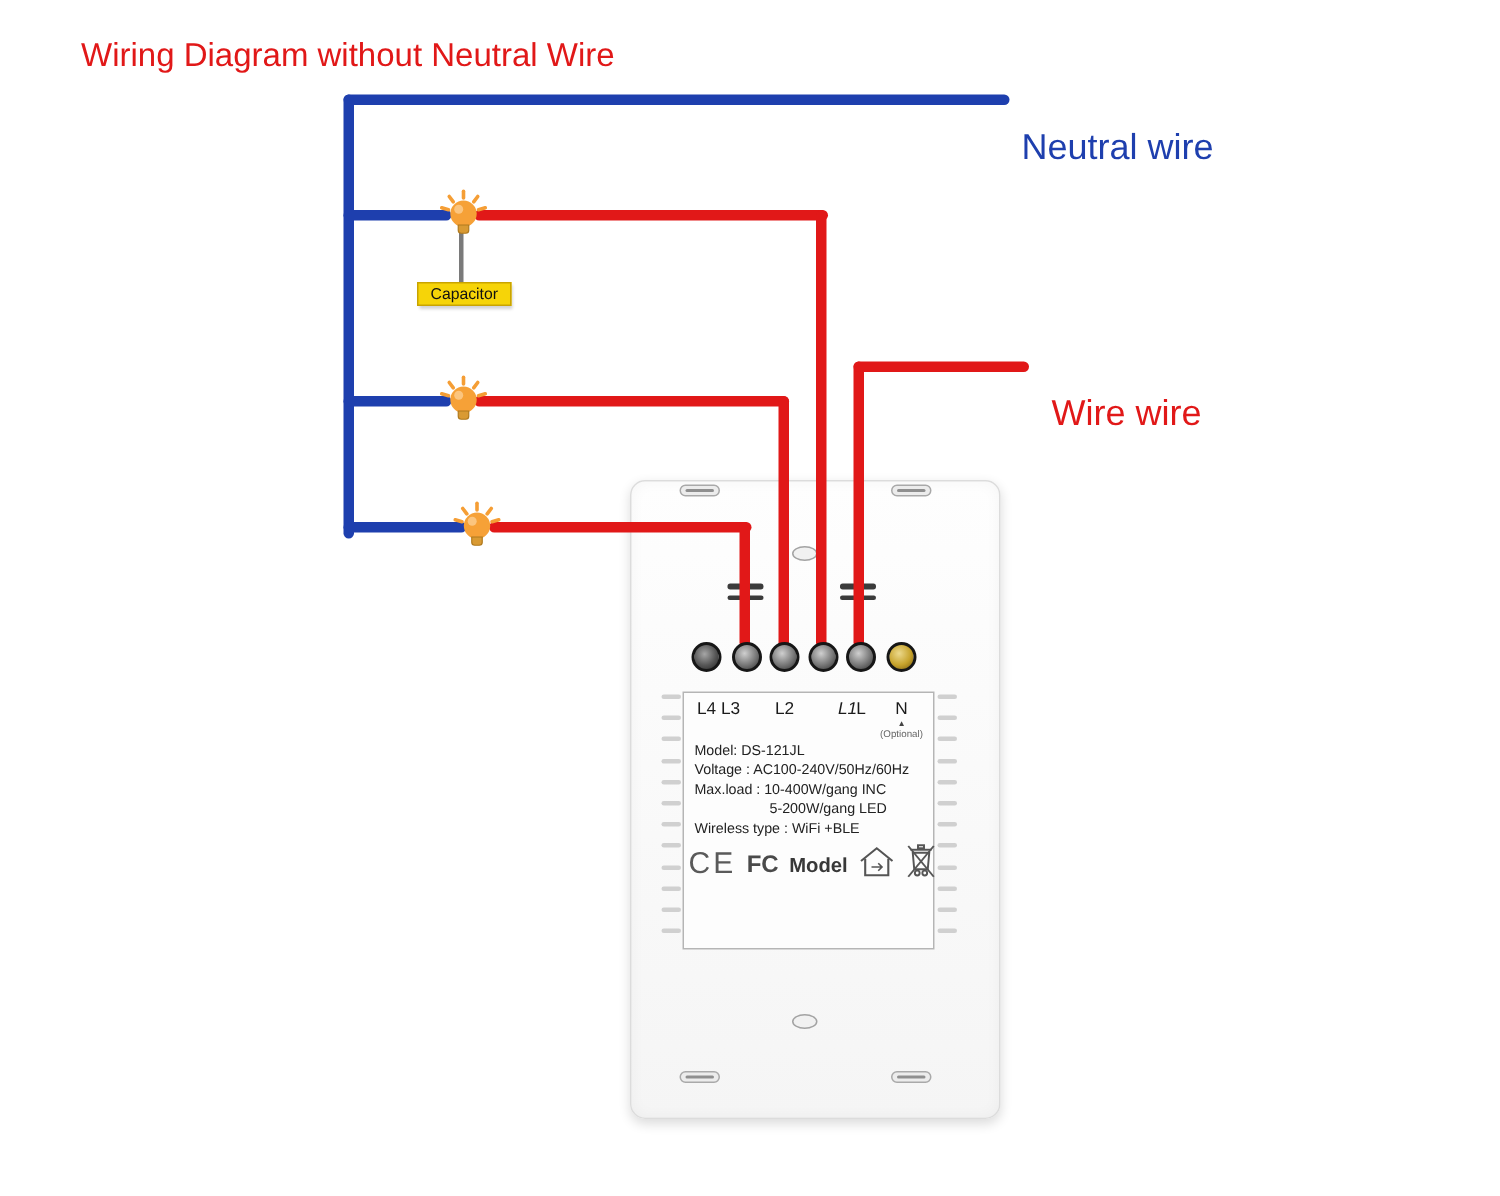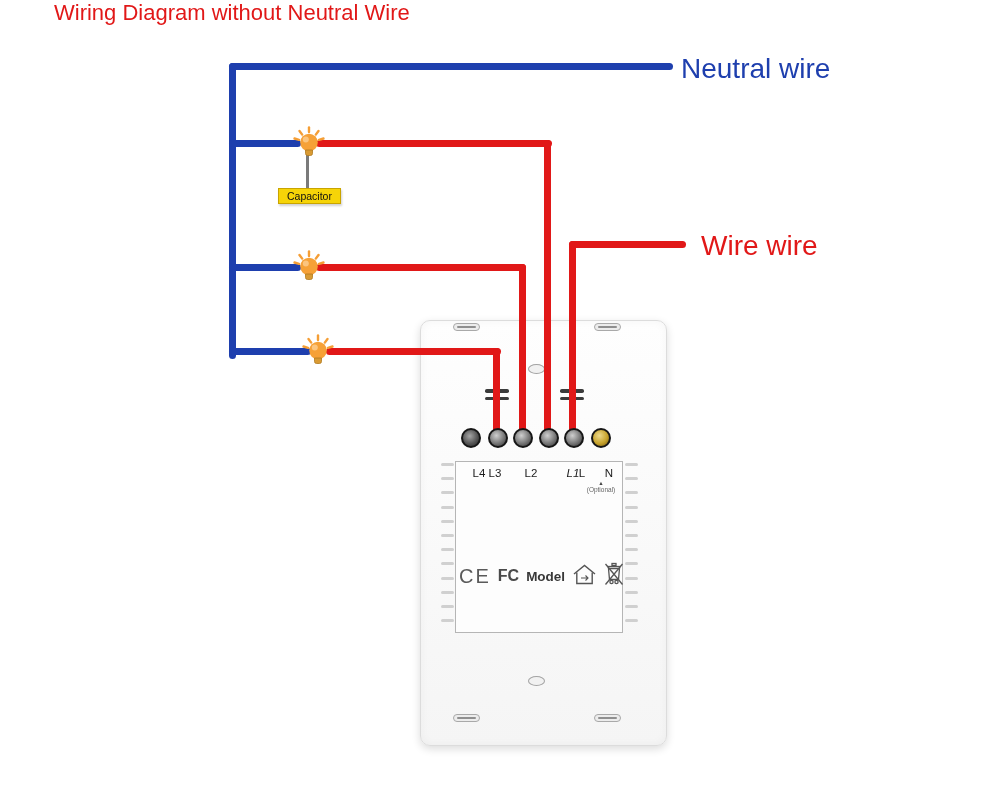--- a/index.html
+++ b/index.html
@@ -1,25 +1,25 @@
 <!DOCTYPE html>
 <html style="--wire-red: #e11818; --wire-blue: #1e3fae; --capacitor-yellow: #f6d408; --bulb-orange: #f59e35; --title-red: #e11818;"><head>
 <meta charset="utf-8">
 <style>
   * { margin:0; padding:0; box-sizing:border-box; }
   body { font-family:"Liberation Sans", sans-serif; background:#ffffff; }
   .stage { position:relative; width:1000px; height:797px; background:#ffffff; overflow:hidden; }
 
-  .title { position:absolute; left:54px; top:0; font-size:22px; color:var(--title-red,#e11818); z-index:2; }
+  .title { position:absolute; left:54px; top:24px; font-size:22px; color:var(--title-red,#e11818); z-index:2; }
 
   .wire { position:absolute; border-radius:3.5px; z-index:3; }
   .wire.blue { background:var(--wire-blue,#1e3fae); }
   .wire.red  { background:var(--wire-red,#e11818); }
 
-  .wire-label { position:absolute; font-size:28px; z-index:2; white-space:nowrap; }
+  .wire-label { position:absolute; font-size:24px; z-index:2; white-space:nowrap;margin-top:32px; }
   .wire-label.blue-text { color:var(--wire-blue,#1e3fae); }
   .wire-label.red-text  { color:var(--wire-red,#e11818); }
 
   .bulb { position:absolute; width:36px; height:36px; z-index:5; }
 
   .cap-lead { position:absolute; left:306px; top:152px; width:3px; height:38px; background:#7a7a7a; z-index:2; }
   .capacitor { position:absolute; left:278px; top:188px; width:63px; height:16px;
     background:var(--capacitor-yellow,#f6d408); border:1px solid #c9a400;
     display:flex; align-items:center; justify-content:center;
     font-size:10.5px; color:#111; z-index:4; box-shadow:1px 2px 2px rgba(0,0,0,.18); }
@@ -38,21 +38,21 @@
   .vent-pair i { display:block; width:24px; height:3.6px; background:#3b3b3b; border-radius:1.8px; margin-bottom:4px; }
 
   .screw { position:absolute; top:107px; width:20px; height:20px; border-radius:50%;
     border:2px solid #161616; z-index:4;
     background:radial-gradient(circle at 40% 35%, #cfcfcf, #787878 55%, #2e2e2e); }
   .screw.brass { background:radial-gradient(circle at 40% 35%, #ecd98c, #c7a32c 55%, #77590e); }
   .screw.empty { background:radial-gradient(circle at 42% 38%, #a6a6a6, #565656 55%, #232323); }
 
   .panel { position:absolute; left:34px; top:140px; width:168px; height:172px; border:1px solid #b5b5b5; background:#fdfdfd; }
 
-  .term-label { position:absolute; top:146px; transform:translateX(-50%); font-size:11.5px; color:#1b1b1b; z-index:2; white-space:nowrap;padding-left:16px; }
+  .term-label { position:absolute; top:146px; transform:translateX(-50%); font-size:11.5px; color:#1b1b1b; z-index:2; white-space:nowrap; }
   .opt-arrow { position:absolute; top:159px; left:180px; transform:translateX(-50%); font-size:5.5px; color:#444; z-index:2; }
   .opt-note  { position:absolute; top:165px; left:180px; transform:translateX(-50%); font-size:6.5px; color:#666; z-index:2; white-space:nowrap; }
 
   .specs { position:absolute; left:42px; top:173px; font-size:9.5px; color:#222; line-height:13px; z-index:2; }
   .specs div { white-space:nowrap; }
   .specs .indent { padding-left:50px; }
 
   .certs { position:absolute; left:38px; top:241px; width:164px; display:flex; align-items:center; gap:7px; z-index:2; }
   .ce   { font-size:20px; color:#5a5a5a; letter-spacing:2px; }
   .fcc  { font-size:16px; color:#4a4a4a; font-weight:bold; }
@@ -96,20 +96,27 @@
     <span class="term-label" style="left:50px;">L4</span>
     <span class="term-label" style="left:66px;">L3</span>
     <span class="term-label" style="left:102px;">L2</span>
     <span class="term-label" style="left:144px;font-style:italic;">L1</span>
     <span class="term-label" style="left:153px;">L</span>
     <span class="term-label" style="left:180px;">N</span>
 
     <span class="opt-arrow">▲</span>
     <span class="opt-note">(Optional)</span>
 
+    <div class="specs">
+      <div>Model: DS-121JL</div>
+      <div>Voltage : AC100-240V/50Hz/60Hz</div>
+      <div>Max.load : 10-400W/gang INC</div>
+      <div class="indent">5-200W/gang LED</div>
+      <div>Wireless type : WiFi +BLE</div>
+    </div>
 
     <div class="certs">
       <span class="ce">CE</span>
       <span class="fcc">FC</span>
       <span class="rohs">Model</span>
       <span>
         <svg width="25" height="23" viewBox="0 0 25 23" fill="none" stroke="#555" stroke-width="1.4">
           <path d="M2 11 L12.5 2.5 L23 11"></path>
           <path d="M4.8 9.5 V20.5 H20.2 V9.5"></path>
           <path d="M9 15 h7 m-2.5 -2.5 l2.5 2.5 l-2.5 2.5" stroke-width="1.1"></path>

